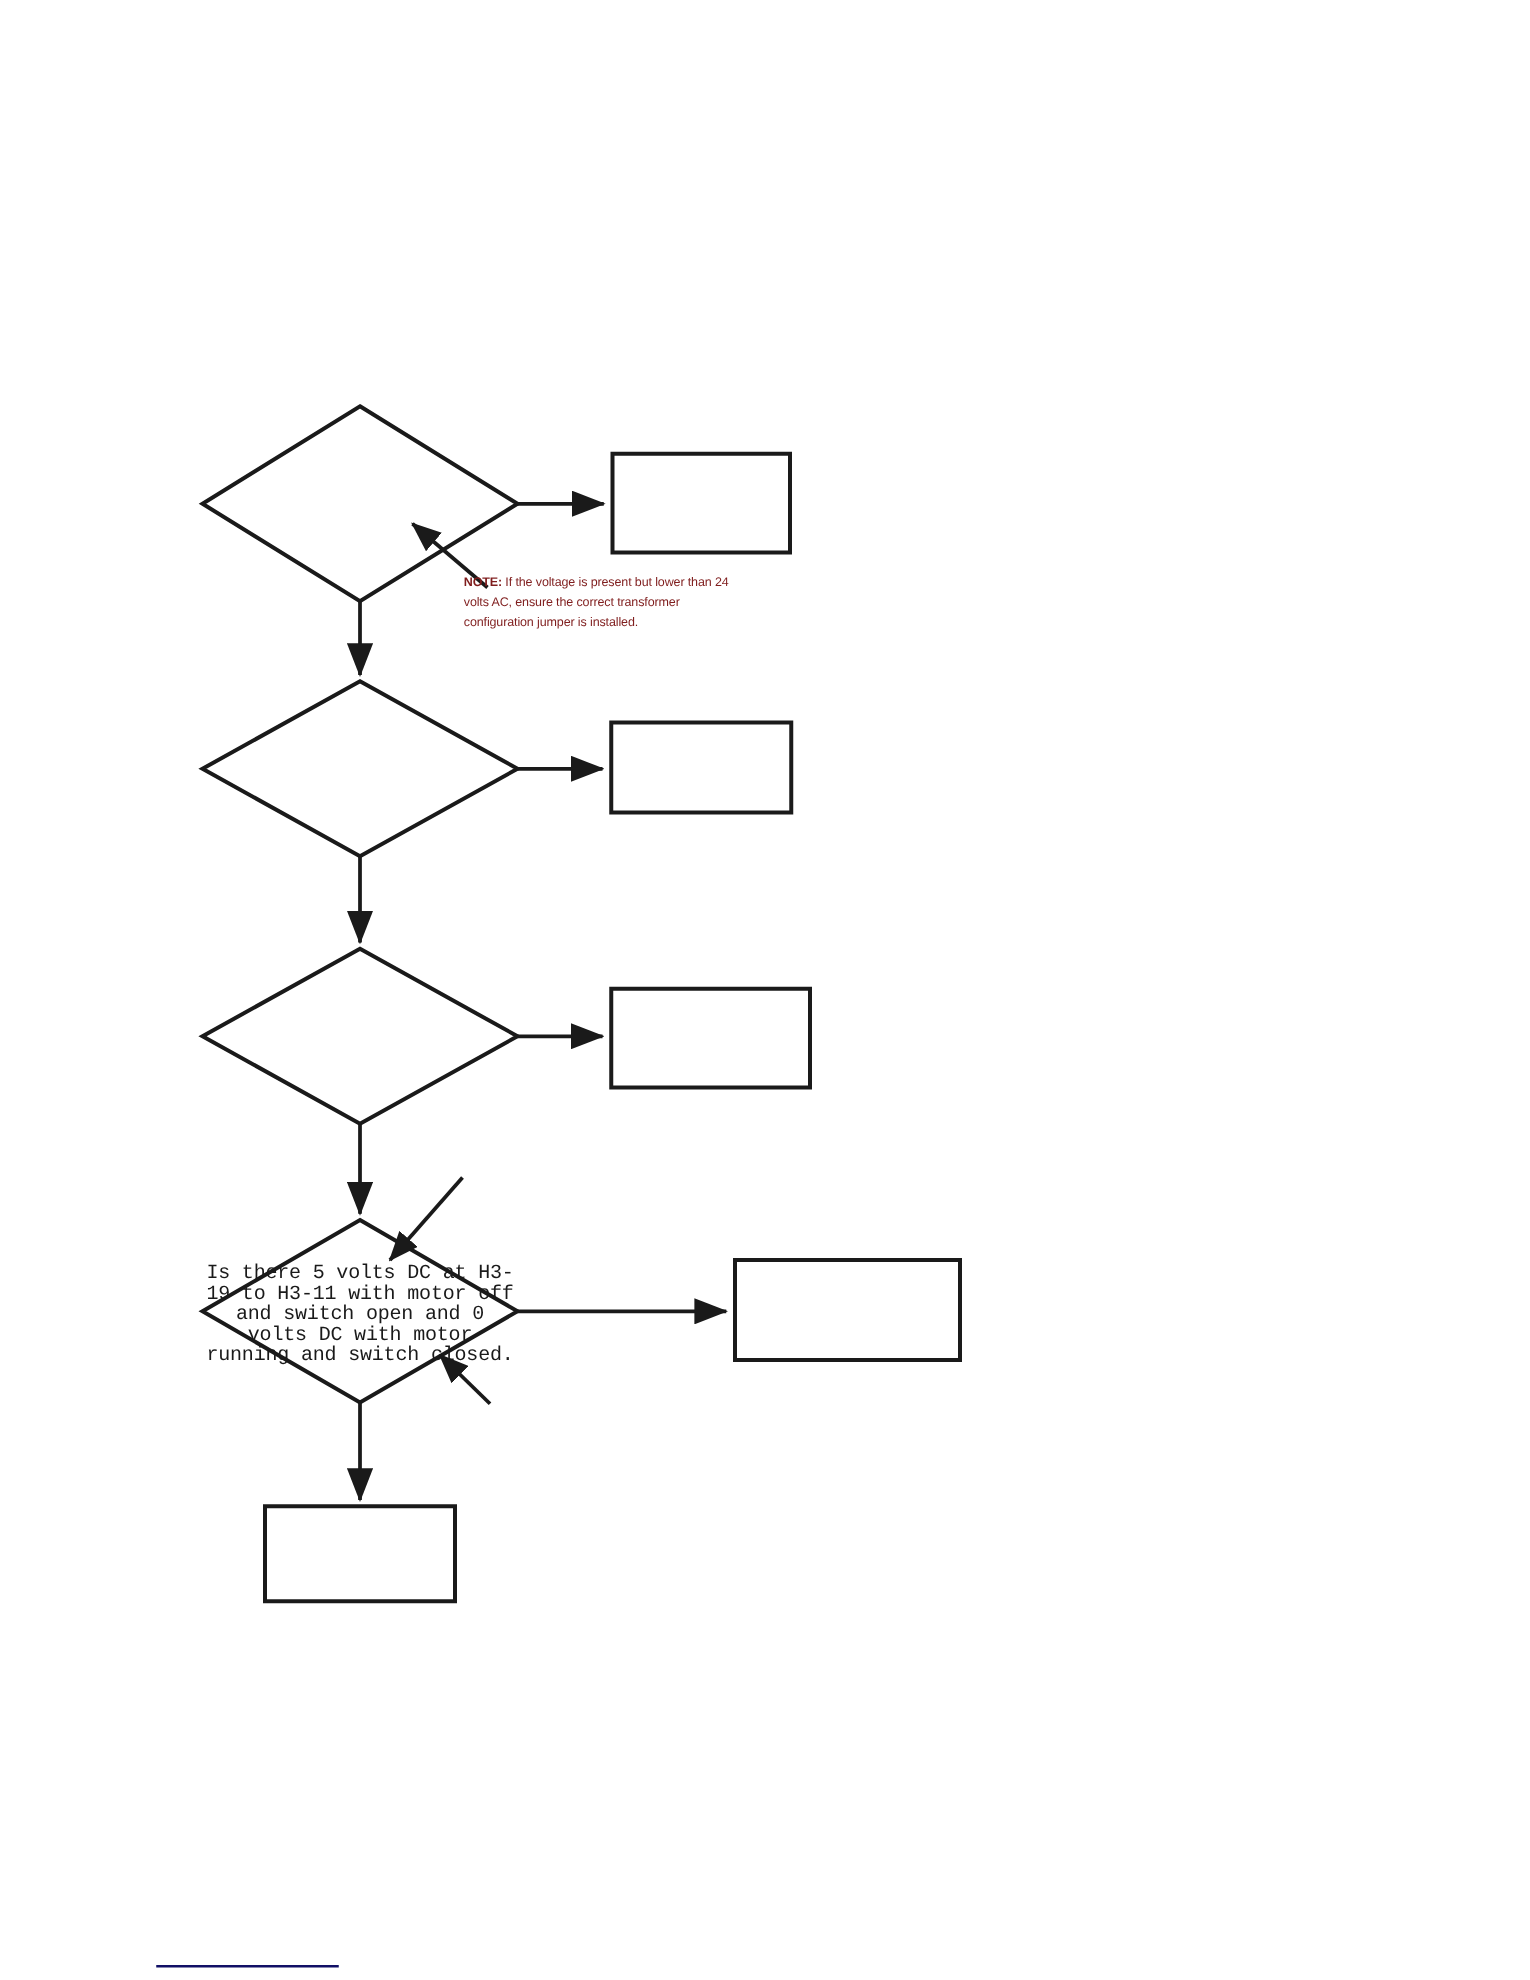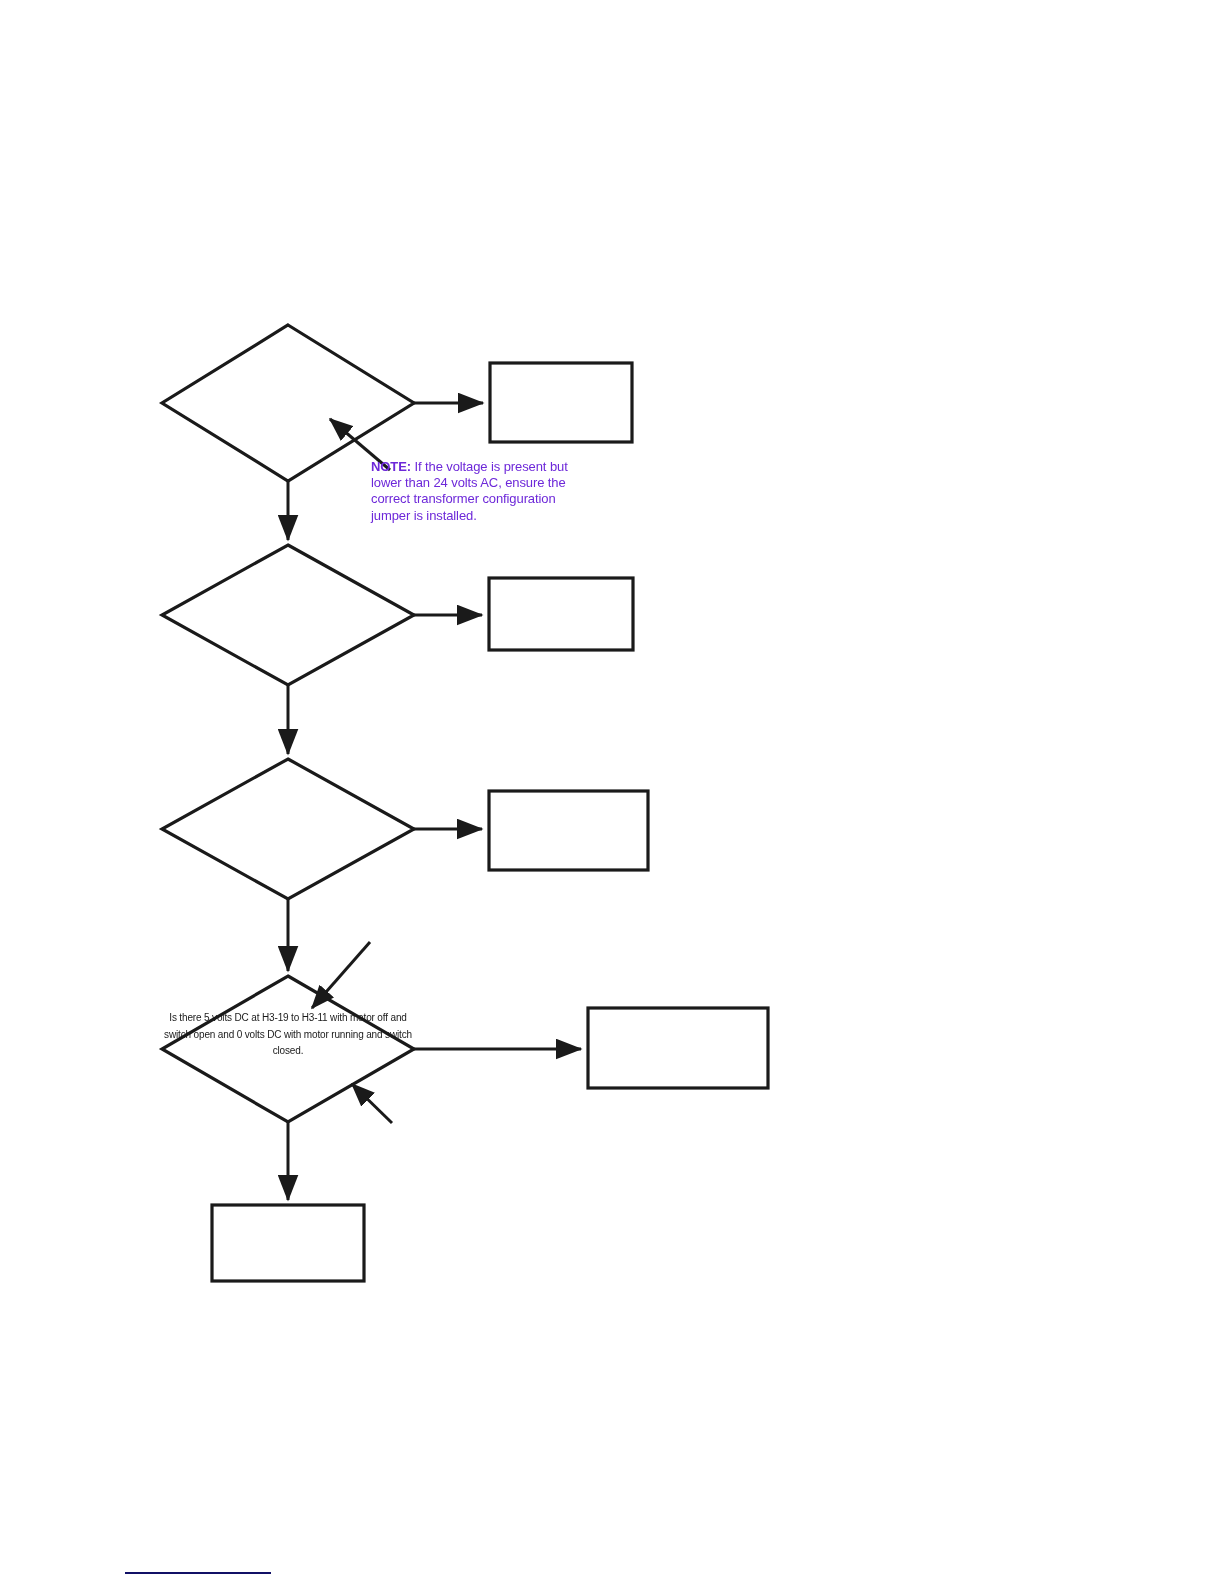--- a/index.html
+++ b/index.html
@@ -21,33 +21,33 @@
     top: 0;
     width: 1224px;
     height: 1584px;
   }
   .note-block {
     position: absolute;
     left: 371px;
     top: 459px;
     width: 215px;
     font-family: "Liberation Sans", sans-serif;
-    font-size: 13px;
+    font-size: 10px;
     line-height: 16.2px;
-    color: #6d28d9;
+    color: #7f1d1d;
     letter-spacing: -0.1px;
   }
   .note-block b {
     font-weight: bold;
   }
   .decision-text {
     position: absolute;
     text-align: center;
-    font-family: Liberation Sans, sans-serif;
-    font-size: 10px;
+    font-family: Liberation Mono, monospace;
+    font-size: 16px;
     line-height: 16.5px;
     color: #1a1a1a;
     letter-spacing: -0.15px;
   }
   #decision-4-text {
     left: 163px;
     top: 1010px;
     width: 250px;
   }
   .footer-rule {

